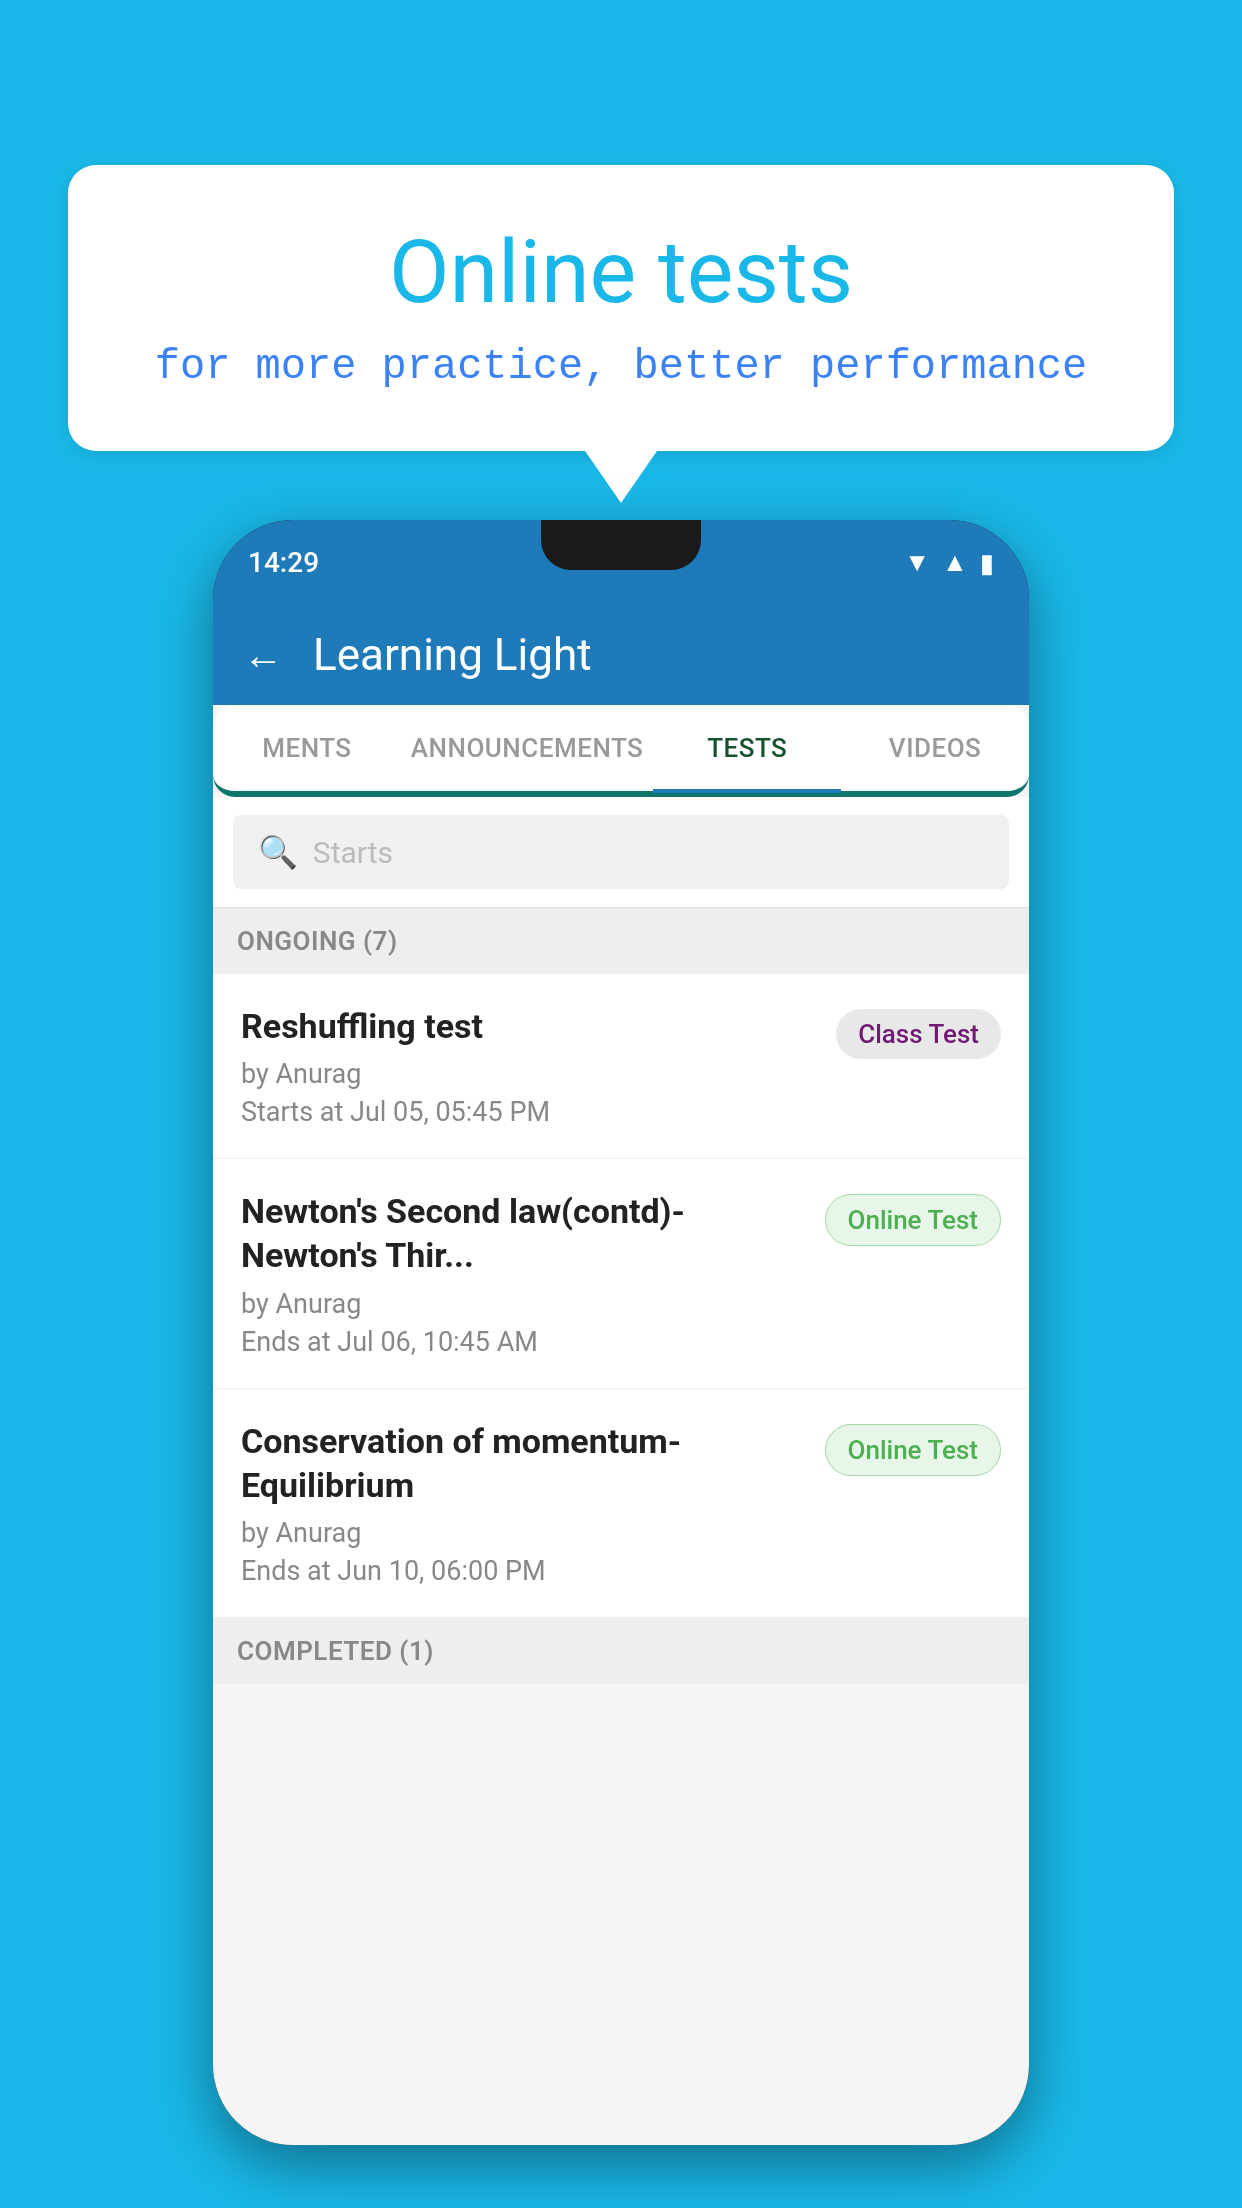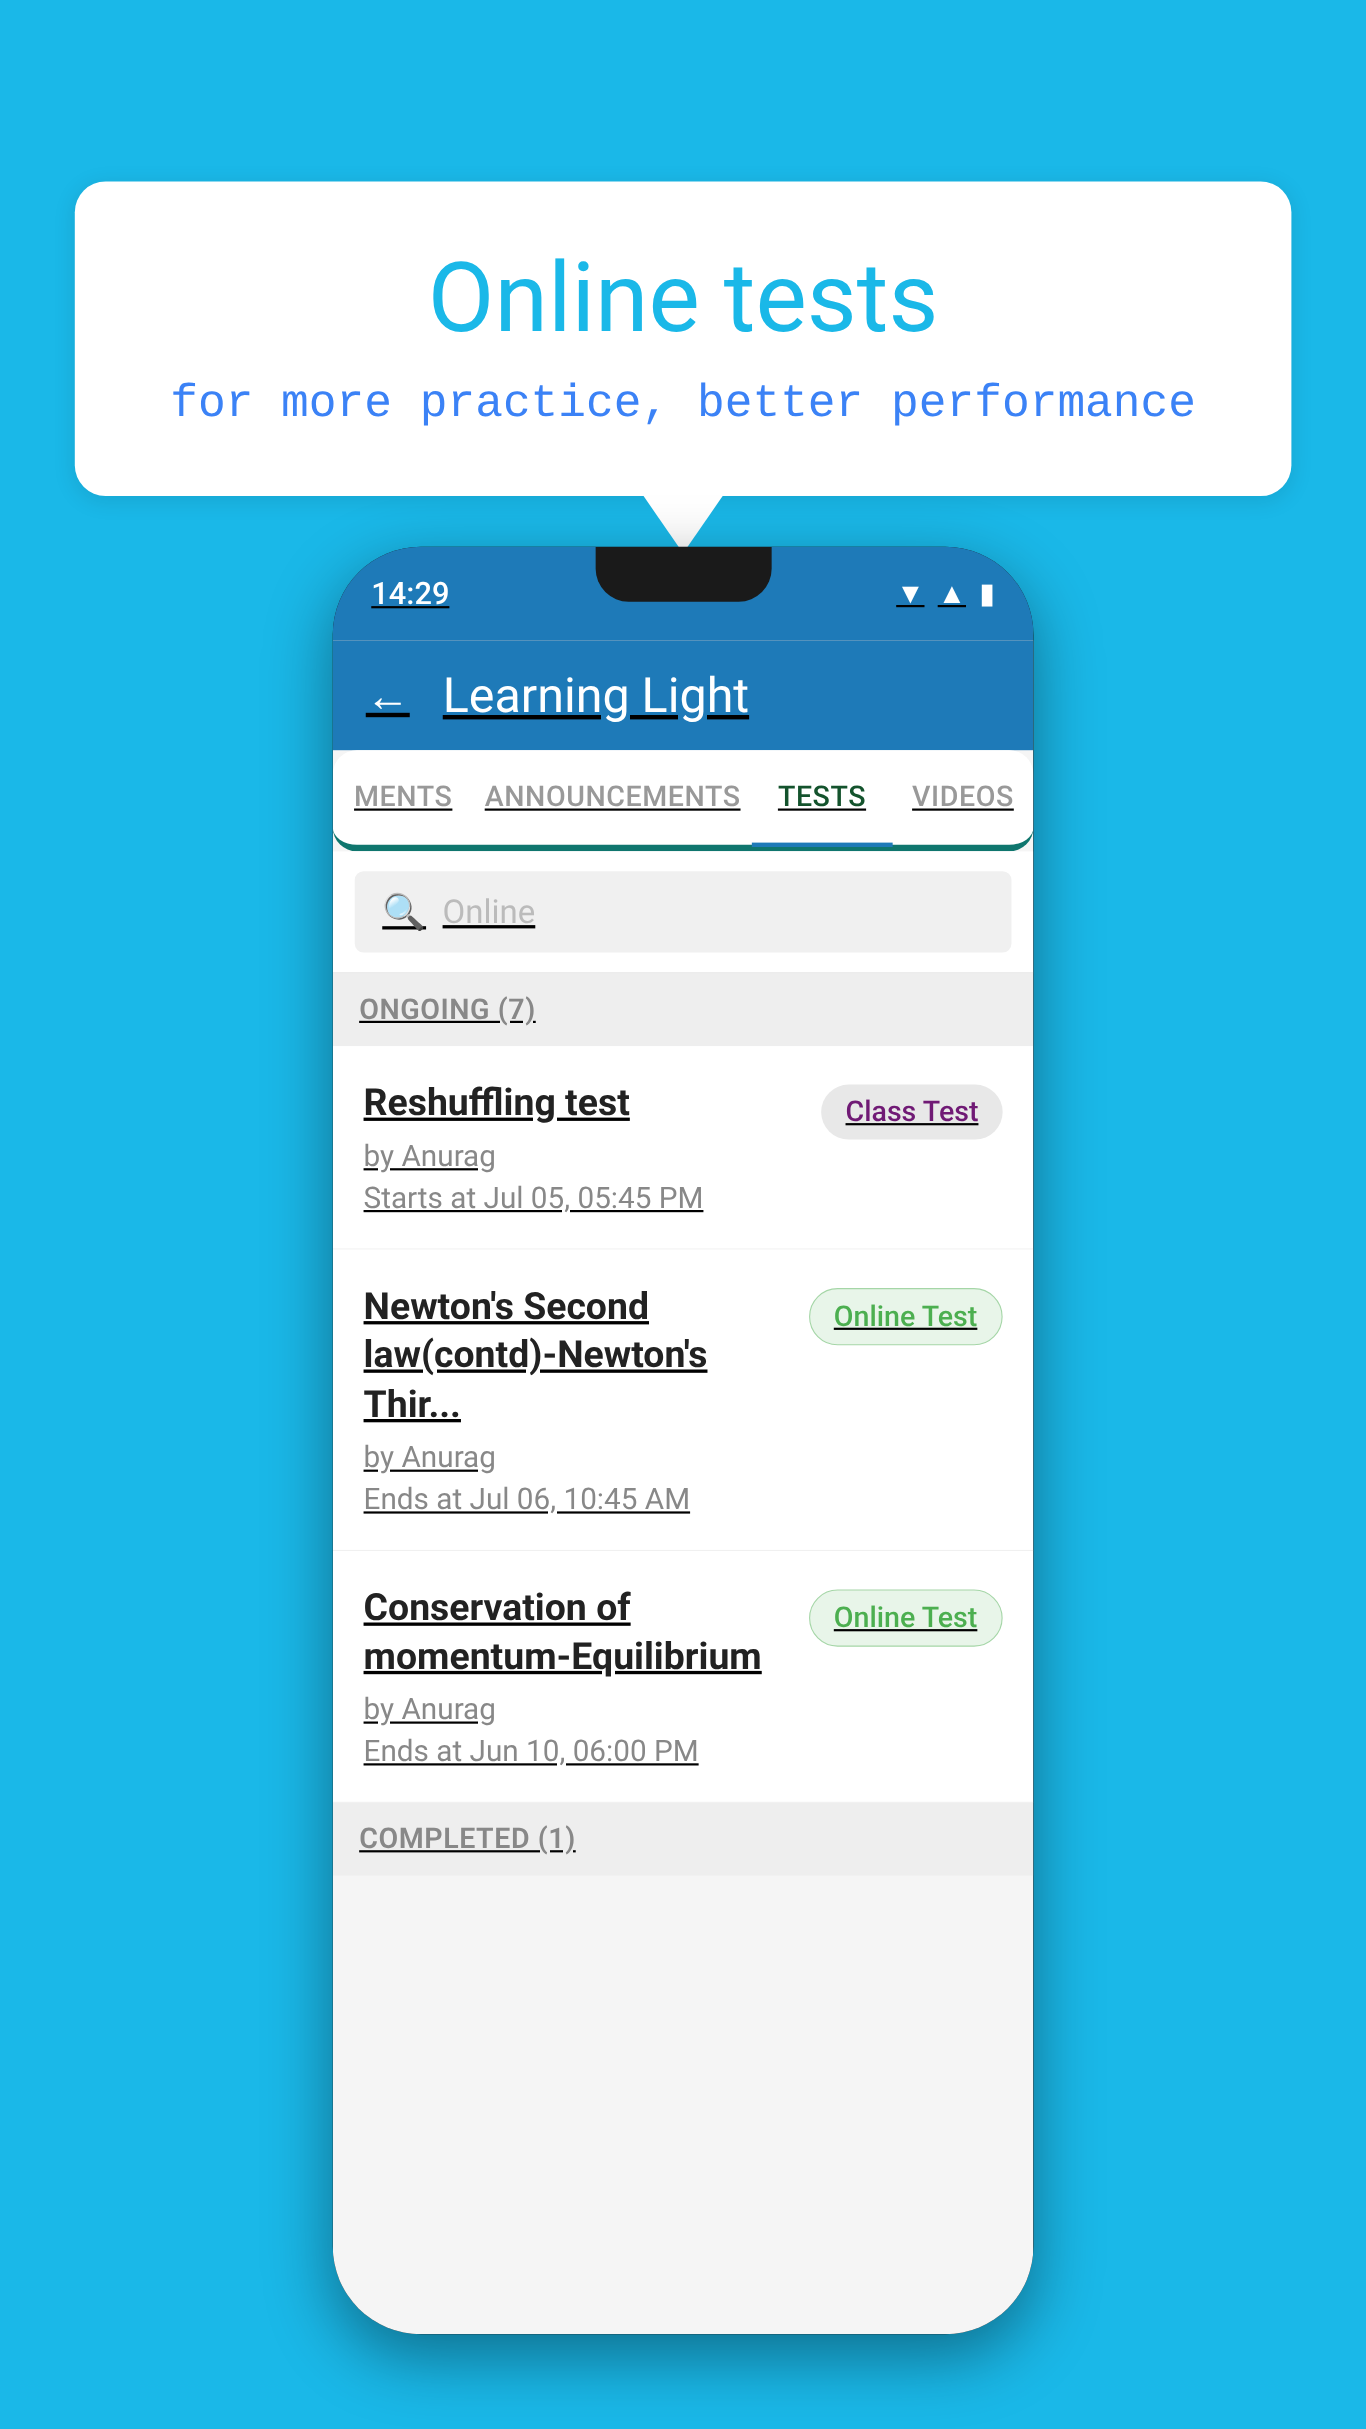--- a/index.html
+++ b/index.html
@@ -49,25 +49,24 @@
     .bubble-subtitle {
       font-size: 42px;
       color: #3b82f6;
       font-weight: 400;
       font-family: Liberation Mono, monospace;
     }
 
     
     .phone-container {
       position: absolute;
-      top: 497px;
+      top: 520px;
       left: 50%;
       transform: translateX(-50%);
-      width: 637px;
-      text-decoration: underline;
+      width: 816px;
     }
 
     .phone-frame {
       background: #1a1a1a;
       border-radius: 80px;
       padding: 0;
       position: relative;
       box-shadow: 0 20px 60px rgba(0,0,0,0.4);
       overflow: hidden;
     }
@@ -326,21 +325,21 @@
             <span>TESTS</span>
           </div>
           <div class="tab-item">
             <span>VIDEOS</span>
           </div>
         </div>
 
         <div class="search-container">
           <div class="search-input">
             <span class="search-icon-wrap">🔍</span>
-            <span class="search-text">Online</span>
+            <span class="search-text">Starts</span>
           </div>
         </div>
 
         <div class="section-header">ONGOING (7)</div>
 
         <div class="test-item">
           <div class="test-info">
             <div class="test-name">Reshuffling test</div>
             <div class="test-by">by Anurag</div>
             <div class="test-date">Starts at  Jul 05, 05:45 PM</div>

